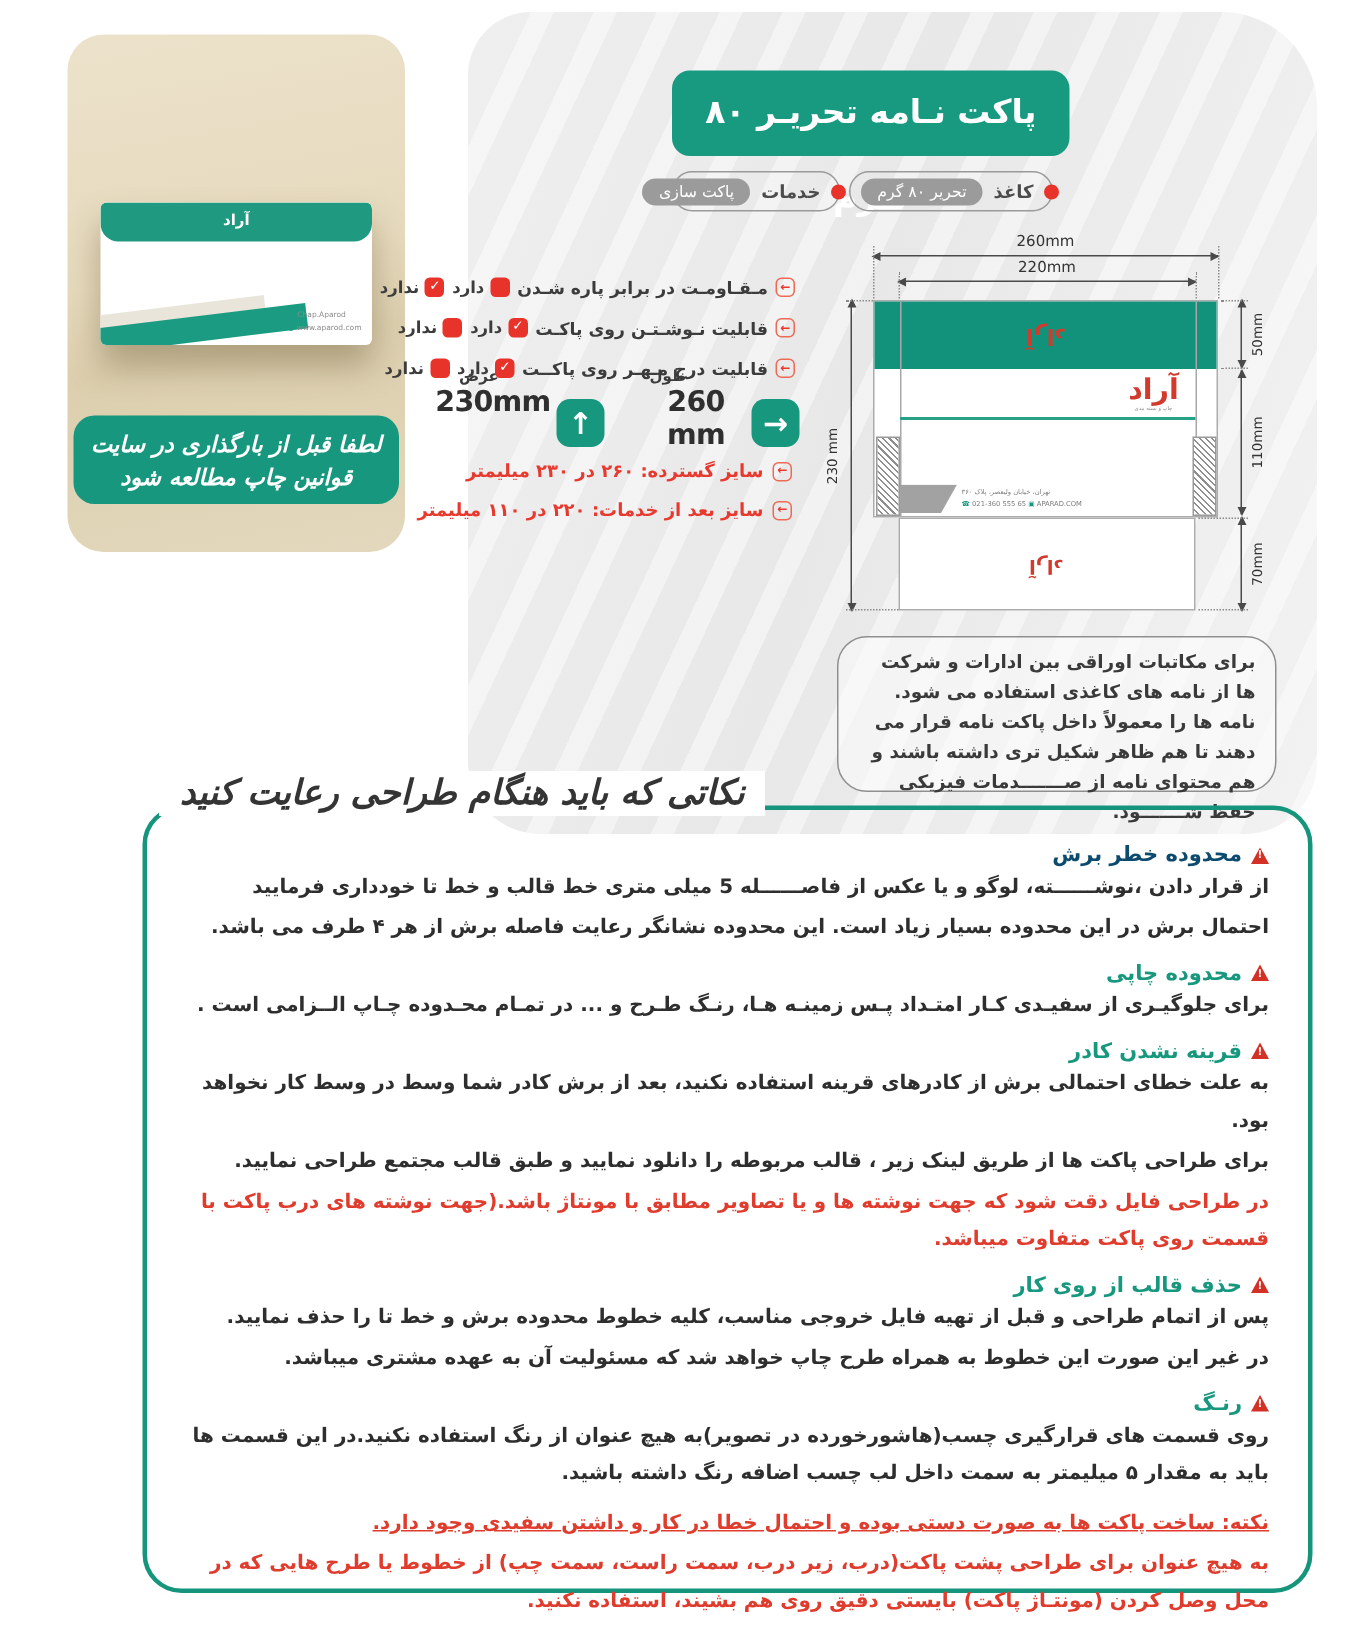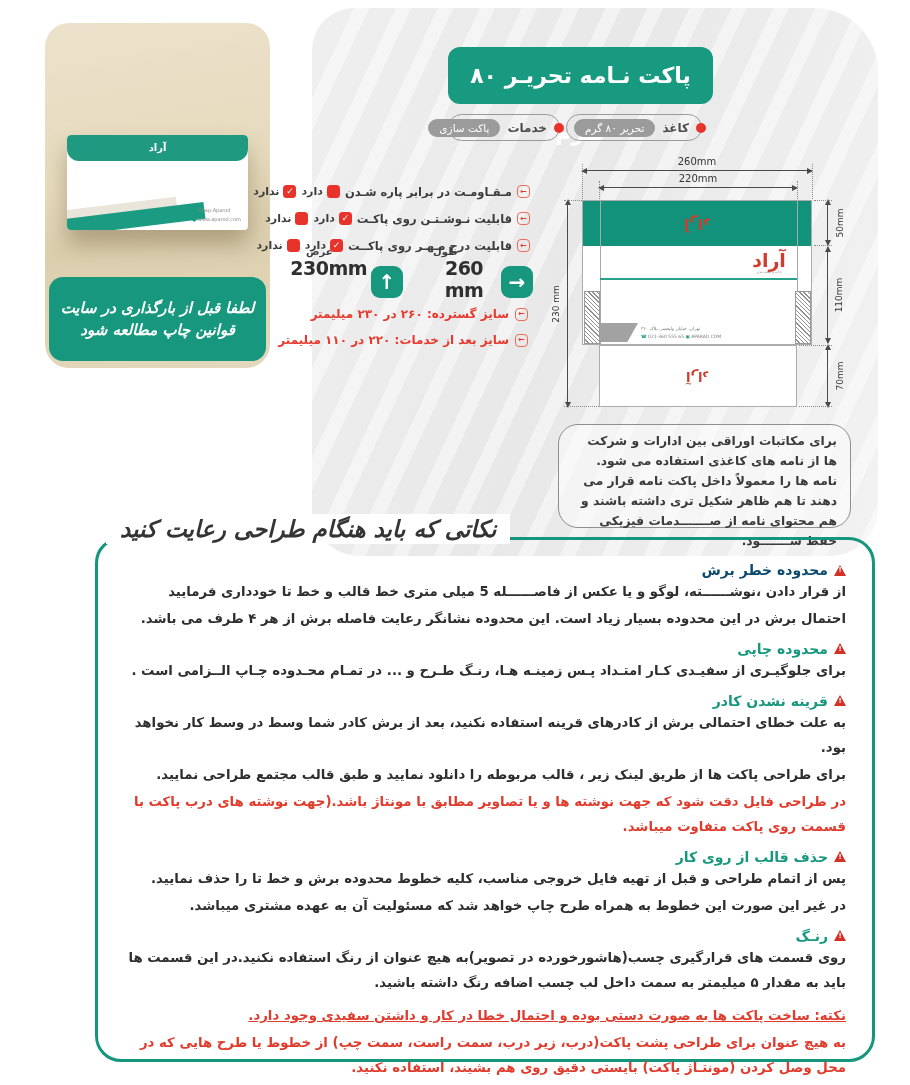--- a/index.html
+++ b/index.html
@@ -17,21 +17,21 @@
   .photo{left:45px;top:23px;width:225px;height:345px;border-radius:24px;overflow:hidden;
     background:linear-gradient(170deg,#ece2cb 0%,#e6dabd 45%,#dccfae 60%,#e3d8bd 100%);}
   .envelope{left:22px;top:112px;width:181px;height:95px;background:#fff;border-radius:4px;
     box-shadow:0 14px 22px rgba(96,78,44,.38);overflow:hidden;}
   .env-flap{left:0;top:0;right:0;height:26px;background:#1f9a81;border-radius:4px 4px 12px 12px;
     color:#fff;font-size:10px;font-weight:bold;text-align:center;line-height:25px;}
   .env-w2{left:-10px;bottom:14px;width:120px;height:12px;background:#e9e5da;transform:rotate(-7deg);}
   .env-w1{left:-12px;bottom:2px;width:150px;height:17px;background:#1b9c82;transform:rotate(-7deg);}
   .env-contact{right:7px;bottom:7px;font-size:5px;color:#8b8b8b;text-align:left;line-height:1.7;}
   .env-contact b{color:#1b9c82;}
-  .note-box{left:4px;top:254px;width:217px;height:84px;border-radius:14px;background:#17977d;
+  .note-box{left:4px;top:254px;width:217px;height:59px;border-radius:14px;background:#17977d;
     display:flex;flex-direction:column;align-items:center;justify-content:center;gap:4px;}
   .note-box div{color:#fff;font-family:"DejaVu Serif",serif;font-style:italic;font-weight:bold;
     font-size:15px;direction:rtl;}
 
   
   .title-box{left:448px;top:47px;width:265px;height:57px;background:#189a81;border-radius:12px;
     color:#fff;font-size:22px;font-weight:bold;text-align:center;line-height:57px;direction:rtl;}
   .tag-pill{top:114px;height:27px;border:1.5px solid #9a9a9a;border-radius:999px;background:transparent;
     display:flex;direction:rtl;align-items:center;gap:7px;padding:0 12px 0 4px;box-sizing:border-box;cursor:pointer;}
   .tag-pill .cat{font-size:12px;font-weight:bold;color:#4c4c4c;white-space:nowrap;}

